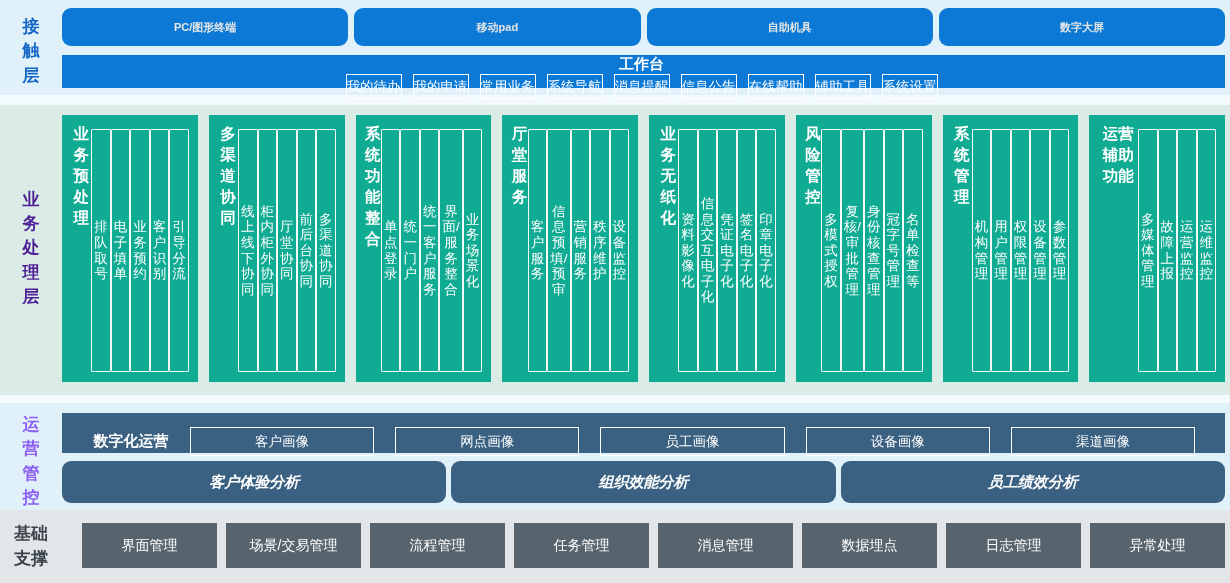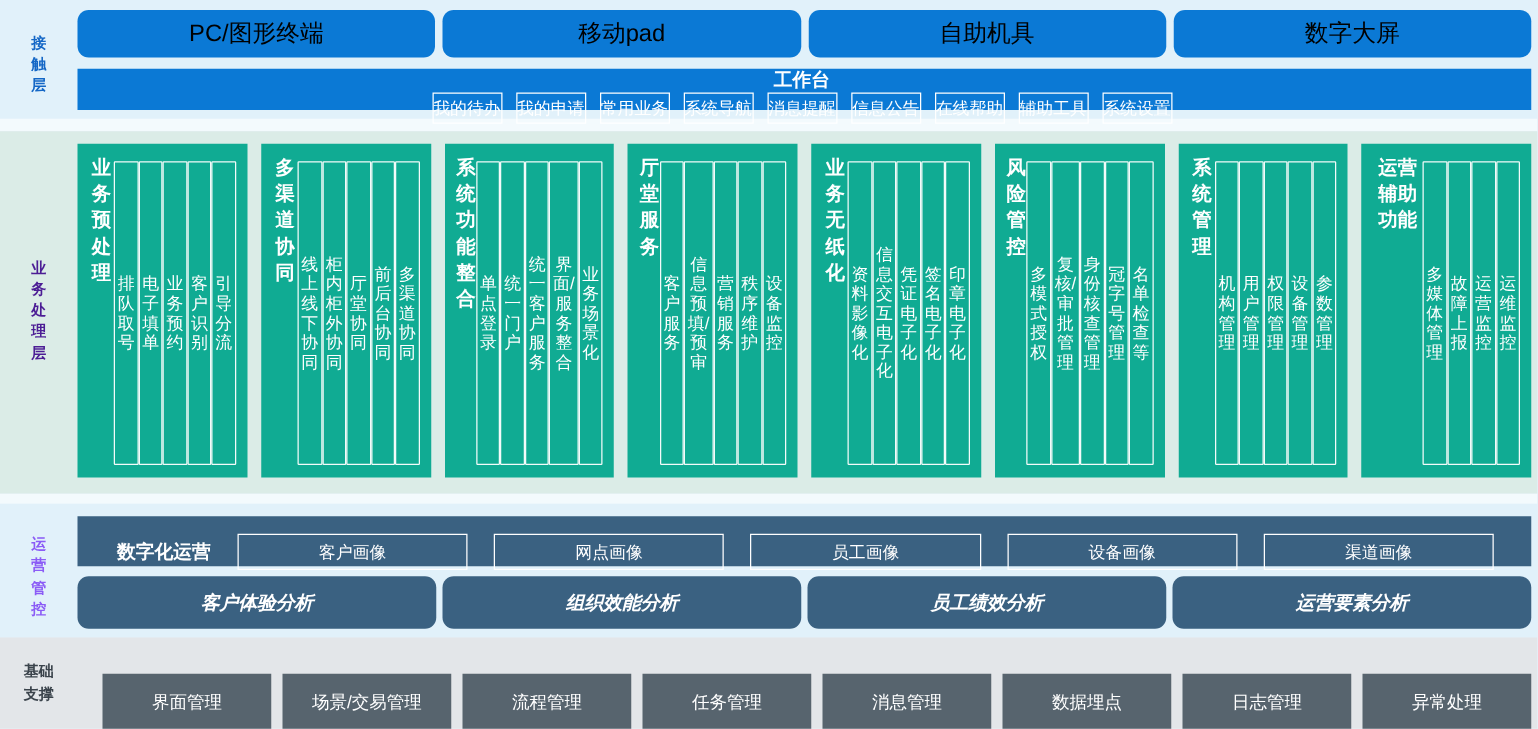--- a/index.html
+++ b/index.html
@@ -3,32 +3,32 @@
 <meta charset="utf-8">
 <style>
   * { box-sizing: border-box; margin: 0; padding: 0; }
   html,body { width:1230px; height:583px; overflow:hidden; }
   body { font-family:"Liberation Sans","DejaVu Sans",sans-serif; background:#e4f1f9; }
 
   .layer { display:flex; width:100%; }
   .rail { width:62px; display:flex; align-items:center; justify-content:center; flex:none; }
   .content { flex:1; margin-right:5px; }
 
-  .vlabel { font-weight:700; font-size:12px; line-height:1.42; width:1.15em;
+  .vlabel { font-weight:700; font-size:17px; line-height:1.42; width:1.15em;
             word-break:break-all; text-align:center; }
   .vlabel.blue  { color:#1467c6; }
   .vlabel.green { color:#4c1d95; }
   .vlabel.teal  { color:#8b5cf6; }
   .vlabel.dark  { color:#3a434b; width:2.35em; }
 
   
   .contact { height:95px; background:#e1f1fa; padding-top:8px; }
   .terminal-row { display:flex; gap:6px; height:38px; }
-  .terminal-row > div { flex:1; background:#0b79d5; border-radius:9px; color:#000000;
-                        font-weight:400; font-size:19px; display:flex;
+  .terminal-row > div { flex:1; background:#0b79d5; border-radius:9px; color:#e5e5e5;
+                        font-weight:700; font-size:11px; display:flex;
                         align-items:center; justify-content:center; }
   .workbench { margin-top:9px; height:33px; background:#0b79d5; display:flex;
                align-items:center; padding:0 12px 0 8px;flex-direction:column; }
   .wb-label { color:#fff; font-weight:700; font-size:15px; width:72px;
               text-align:center; flex:none; }
   .wb-items { flex:1; display:flex; gap:11px; }
   .wb-items > div { flex:1; border:1px solid #fff; color:#fff; font-size:13.5px;
                     height:25px; display:flex; align-items:center; justify-content:center; }
 
   
@@ -53,21 +53,21 @@
   .dg-items { flex:1; display:flex; gap:21px; }
   .dg-items > div { flex:1; border:1px solid #fff; color:#fff; font-size:13.5px;
                     height:29px; display:flex; align-items:center; justify-content:center; }
   .analysis-row { display:flex; gap:5px; height:42px; }
   .analysis-row > div { flex:1; background:#3a6181; border-radius:9px; color:#fff;
                         font-weight:700; font-size:15px; display:flex;
                         align-items:center; justify-content:center;font-style:italic; }
 
   
   .foundation { height:73px; background:#e3e6e9;gap:20px; }
-  .foundation-row { display:flex; gap:9px; height:45px; margin-top:29px; }
+  .foundation-row { display:flex; gap:9px; height:45px; margin-top:13px; }
   .foundation-row > div { flex:1; background:#57646e; color:#fff; font-size:14px;
                           display:flex; align-items:center; justify-content:center; }
 </style>
 </head>
 <body>
 
 <section class="layer contact">
   <div class="rail">
     <div class="vlabel blue">接触层</div>
   </div>
@@ -182,21 +182,20 @@
           <div>网点画像</div>
           <div>员工画像</div>
           <div>设备画像</div>
           <div>渠道画像</div>
         </div>
     </div>
     <div class="analysis-row">
         <div>客户体验分析</div>
         <div>组织效能分析</div>
         <div>员工绩效分析</div>
-        <div>运营要素分析</div>
       </div>
   </div>
 </section>
 
 <section class="layer foundation">
   <div class="rail">
     <div class="vlabel dark">基础支撑</div>
   </div>
   <div class="content">
     <div class="foundation-row">

